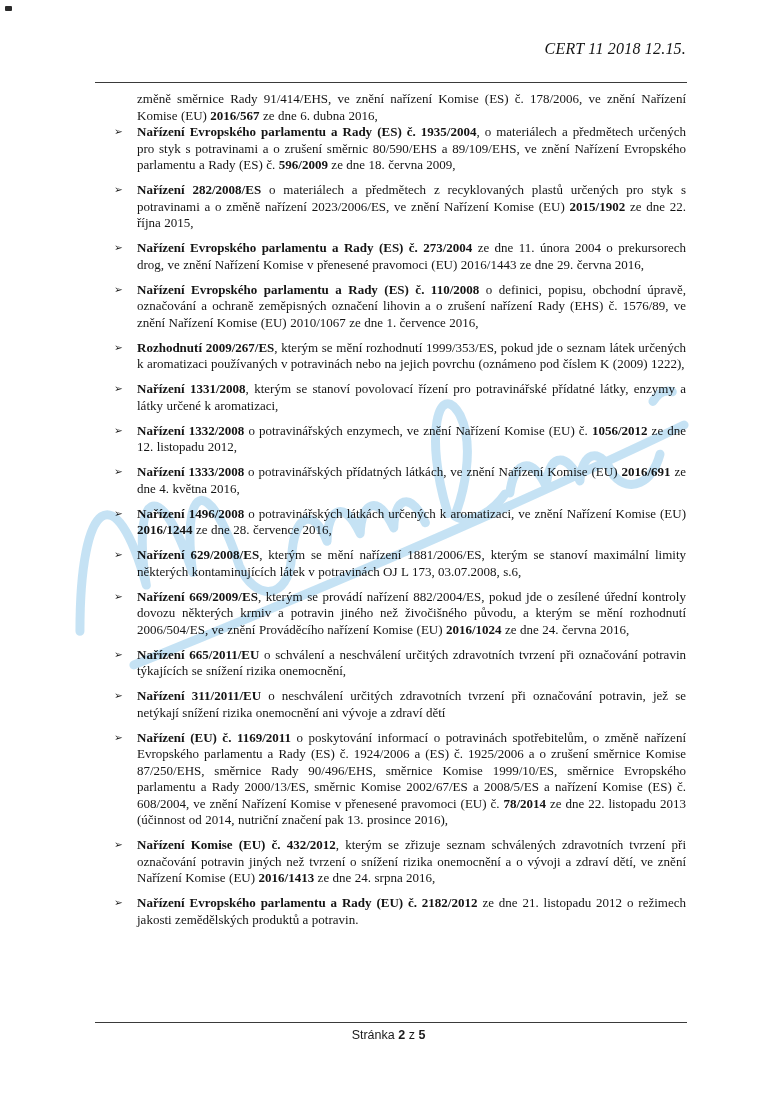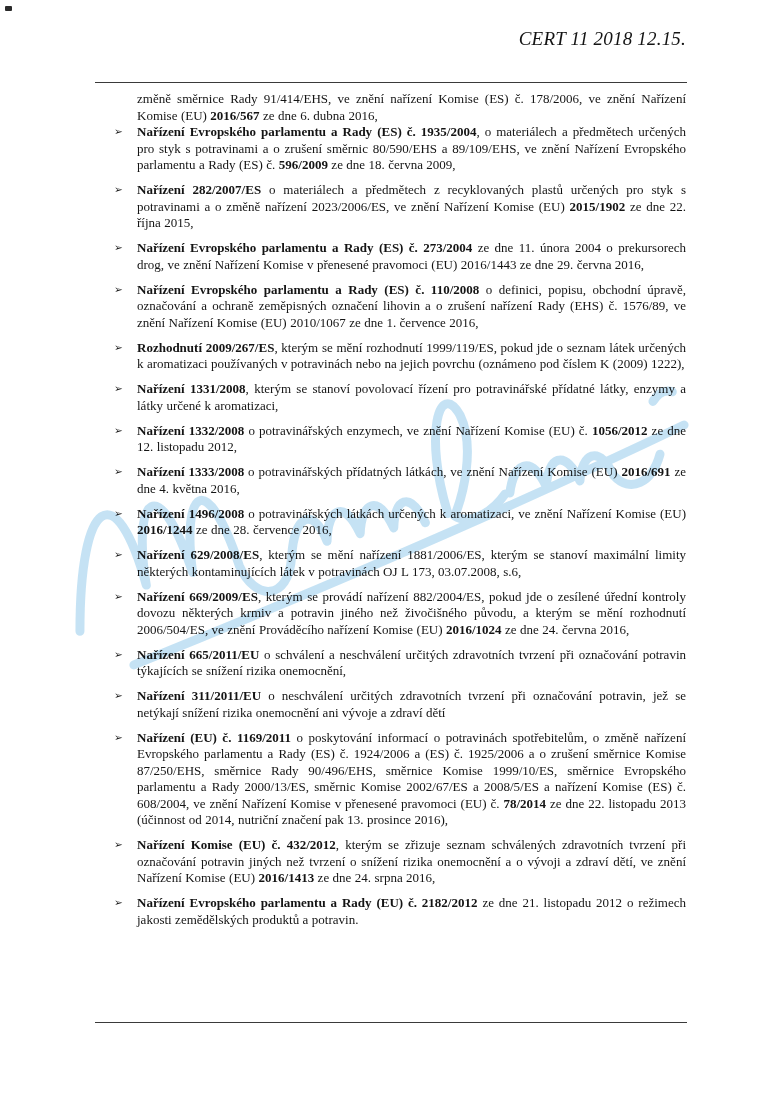--- a/index.html
+++ b/index.html
@@ -2,22 +2,22 @@
 <html><head>
 <meta charset="utf-8">
 <style>
   html,body { margin:0; padding:0; background:#e8e8e8; }
   .page {
     position:relative; width:777px; height:1100px; margin:0 auto;
     background:#ffffff; overflow:hidden;
     font-family:"Liberation Serif", serif; color:#141414;
   }
   .header-ref {
-    position:absolute; top:28px; right:91px;
-    font-style:italic; font-size:19px; letter-spacing:0.2px;
+    position:absolute; top:40px; right:91px;
+    font-style:italic; font-size:16px; letter-spacing:0.2px;
   }
   .rule-top { position:absolute; top:82px; left:95px; right:90px; border-top:1.3px solid #3a3a3a; }
   .content { position:absolute; top:91px; left:137px; width:549px; }
   .para, .item {
     text-align:justify; font-size:13px; line-height:1.27;
     word-spacing:0.2px;
   }
   .para { }
   .item { position:relative; margin-bottom:8.5px; }
   .marker {
@@ -47,24 +47,24 @@
 
   <div class="artifact"></div>
 
   <div class="header-ref">CERT 11 2018 12.15.</div>
   <div class="rule-top"></div>
 
   <div class="content">
     <div class="para"><span>změně směrnice Rady 91/414/EHS, ve znění nařízení Komise (ES) č. 178/2006, ve znění Nařízení Komise (EU) </span><span class="b">2016/567</span><span> ze dne 6. dubna 2016,</span></div>
     <div>
         <div class="item"><span class="marker">➢</span><span><span class="b">Nařízení Evropského parlamentu a Rady (ES) č. 1935/2004</span><span>, o materiálech a předmětech určených pro styk s potravinami a o zrušení směrnic 80/590/EHS a 89/109/EHS, ve znění Nařízení Evropského parlamentu a Rady (ES) č. </span><span class="b">596/2009</span><span> ze dne 18. června 2009,</span></span></div>
-        <div class="item"><span class="marker">➢</span><span><span class="b">Nařízení 282/2007/ES</span><span> o materiálech a předmětech z recyklovaných plastů určených pro styk s potravinami a o změně nařízení 2023/2006/ES, ve znění Nařízení Komise (EU) </span><span class="b">2015/1902</span><span> ze dne 22. října 2015,</span></span></div>
+        <div class="item"><span class="marker">➢</span><span><span class="b">Nařízení 282/2008/ES</span><span> o materiálech a předmětech z recyklovaných plastů určených pro styk s potravinami a o změně nařízení 2023/2006/ES, ve znění Nařízení Komise (EU) </span><span class="b">2015/1902</span><span> ze dne 22. října 2015,</span></span></div>
         <div class="item"><span class="marker">➢</span><span><span class="b">Nařízení Evropského parlamentu a Rady (ES) č. 273/2004</span><span> ze dne 11. února 2004 o prekursorech drog, ve znění Nařízení Komise v přenesené pravomoci (EU) 2016/1443 ze dne 29. června 2016,</span></span></div>
         <div class="item"><span class="marker">➢</span><span><span class="b">Nařízení Evropského parlamentu a Rady (ES) č. 110/2008</span><span> o definici, popisu, obchodní úpravě, označování a ochraně zeměpisných označení lihovin a o zrušení nařízení Rady (EHS) č. 1576/89, ve znění Nařízení Komise (EU) 2010/1067 ze dne 1. července 2016,</span></span></div>
-        <div class="item"><span class="marker">➢</span><span><span class="b">Rozhodnutí 2009/267/ES</span><span>, kterým se mění rozhodnutí 1999/119/ES, pokud jde o seznam látek určených k aromatizaci používaných v potravinách nebo na jejich povrchu (oznámeno pod číslem K (2009) 1222),</span></span></div>
+        <div class="item"><span class="marker">➢</span><span><span class="b">Rozhodnutí 2009/267/ES</span><span>, kterým se mění rozhodnutí 1999/353/ES, pokud jde o seznam látek určených k aromatizaci používaných v potravinách nebo na jejich povrchu (oznámeno pod číslem K (2009) 1222),</span></span></div>
         <div class="item"><span class="marker">➢</span><span><span class="b">Nařízení 1331/2008</span><span>, kterým se stanoví povolovací řízení pro potravinářské přídatné látky, enzymy a látky určené k aromatizaci,</span></span></div>
         <div class="item"><span class="marker">➢</span><span><span class="b">Nařízení 1332/2008</span><span> o potravinářských enzymech, ve znění Nařízení Komise (EU) č. </span><span class="b">1056/2012</span><span> ze dne 12. listopadu 2012,</span></span></div>
         <div class="item"><span class="marker">➢</span><span><span class="b">Nařízení 1333/2008</span><span> o potravinářských přídatných látkách, ve znění Nařízení Komise (EU) </span><span class="b">2016/691</span><span> ze dne 4. května 2016,</span></span></div>
         <div class="item"><span class="marker">➢</span><span><span class="b">Nařízení 1496/2008</span><span> o potravinářských látkách určených k aromatizaci, ve znění Nařízení Komise (EU) </span><span class="b">2016/1244</span><span> ze dne 28. července 2016,</span></span></div>
         <div class="item"><span class="marker">➢</span><span><span class="b">Nařízení 629/2008/ES</span><span>, kterým se mění nařízení 1881/2006/ES, kterým se stanoví maximální limity některých kontaminujících látek v potravinách OJ L 173, 03.07.2008, s.6,</span></span></div>
         <div class="item"><span class="marker">➢</span><span><span class="b">Nařízení 669/2009/ES</span><span>, kterým se provádí nařízení 882/2004/ES, pokud jde o zesílené úřední kontroly dovozu některých krmiv a potravin jiného než živočišného původu, a kterým se mění rozhodnutí 2006/504/ES, ve znění Prováděcího nařízení Komise (EU) </span><span class="b">2016/1024</span><span> ze dne 24. června 2016,</span></span></div>
         <div class="item"><span class="marker">➢</span><span><span class="b">Nařízení 665/2011/EU</span><span> o schválení a neschválení určitých zdravotních tvrzení při označování potravin týkajících se snížení rizika onemocnění,</span></span></div>
         <div class="item"><span class="marker">➢</span><span><span class="b">Nařízení 311/2011/EU</span><span> o neschválení určitých zdravotních tvrzení při označování potravin, jež se netýkají snížení rizika onemocnění ani vývoje a zdraví dětí</span></span></div>
         <div class="item"><span class="marker">➢</span><span><span class="b">Nařízení (EU) č. 1169/2011</span><span> o poskytování informací o potravinách spotřebitelům, o změně nařízení Evropského parlamentu a Rady (ES) č. 1924/2006 a (ES) č. 1925/2006 a o zrušení směrnice Komise 87/250/EHS, směrnice Rady 90/496/EHS, směrnice Komise 1999/10/ES, směrnice Evropského parlamentu a Rady 2000/13/ES, směrnic Komise 2002/67/ES a 2008/5/ES a nařízení Komise (ES) č. 608/2004, ve znění Nařízení Komise v přenesené pravomoci (EU) č. </span><span class="b">78/2014</span><span> ze dne 22. listopadu 2013 (účinnost od 2014, nutriční značení pak 13. prosince 2016),</span></span></div>
         <div class="item"><span class="marker">➢</span><span><span class="b">Nařízení Komise (EU) č. 432/2012</span><span>, kterým se zřizuje seznam schválených zdravotních tvrzení při označování potravin jiných než tvrzení o snížení rizika onemocnění a o vývoji a zdraví dětí, ve znění Nařízení Komise (EU) </span><span class="b">2016/1413</span><span> ze dne 24. srpna 2016,</span></span></div>
@@ -77,14 +77,20 @@
       <path d="M45 300 C75 170 115 155 120 270 C126 180 158 160 168 268 C176 185 205 168 215 272 C222 310 255 318 268 275"></path>
       <path d="M268 275 C280 235 300 230 306 268 C314 236 332 230 340 268 C348 238 366 232 374 270 C381 242 398 236 406 272"></path>
       <path d="M430 268 C424 185 452 135 464 175 C472 210 448 255 436 272 C448 284 472 278 490 262"></path>
       <path d="M495 262 C505 234 524 228 532 264 C540 236 558 230 566 266 C574 240 592 234 600 268 C612 290 636 284 650 258"></path>
       <path d="M90 345 C260 318 470 282 680 235"></path>
       <path d="M655 205 C662 198 670 196 676 200"></path>
     </g>
   </svg>
 
   <div class="footer-rule"></div>
+  <div class="page-footer">
+    <span>Stránka</span>
+    <span class="b">2</span>
+    <span>z</span>
+    <span class="b">5</span>
+  </div>
 
 </div>
 
 </body></html>

